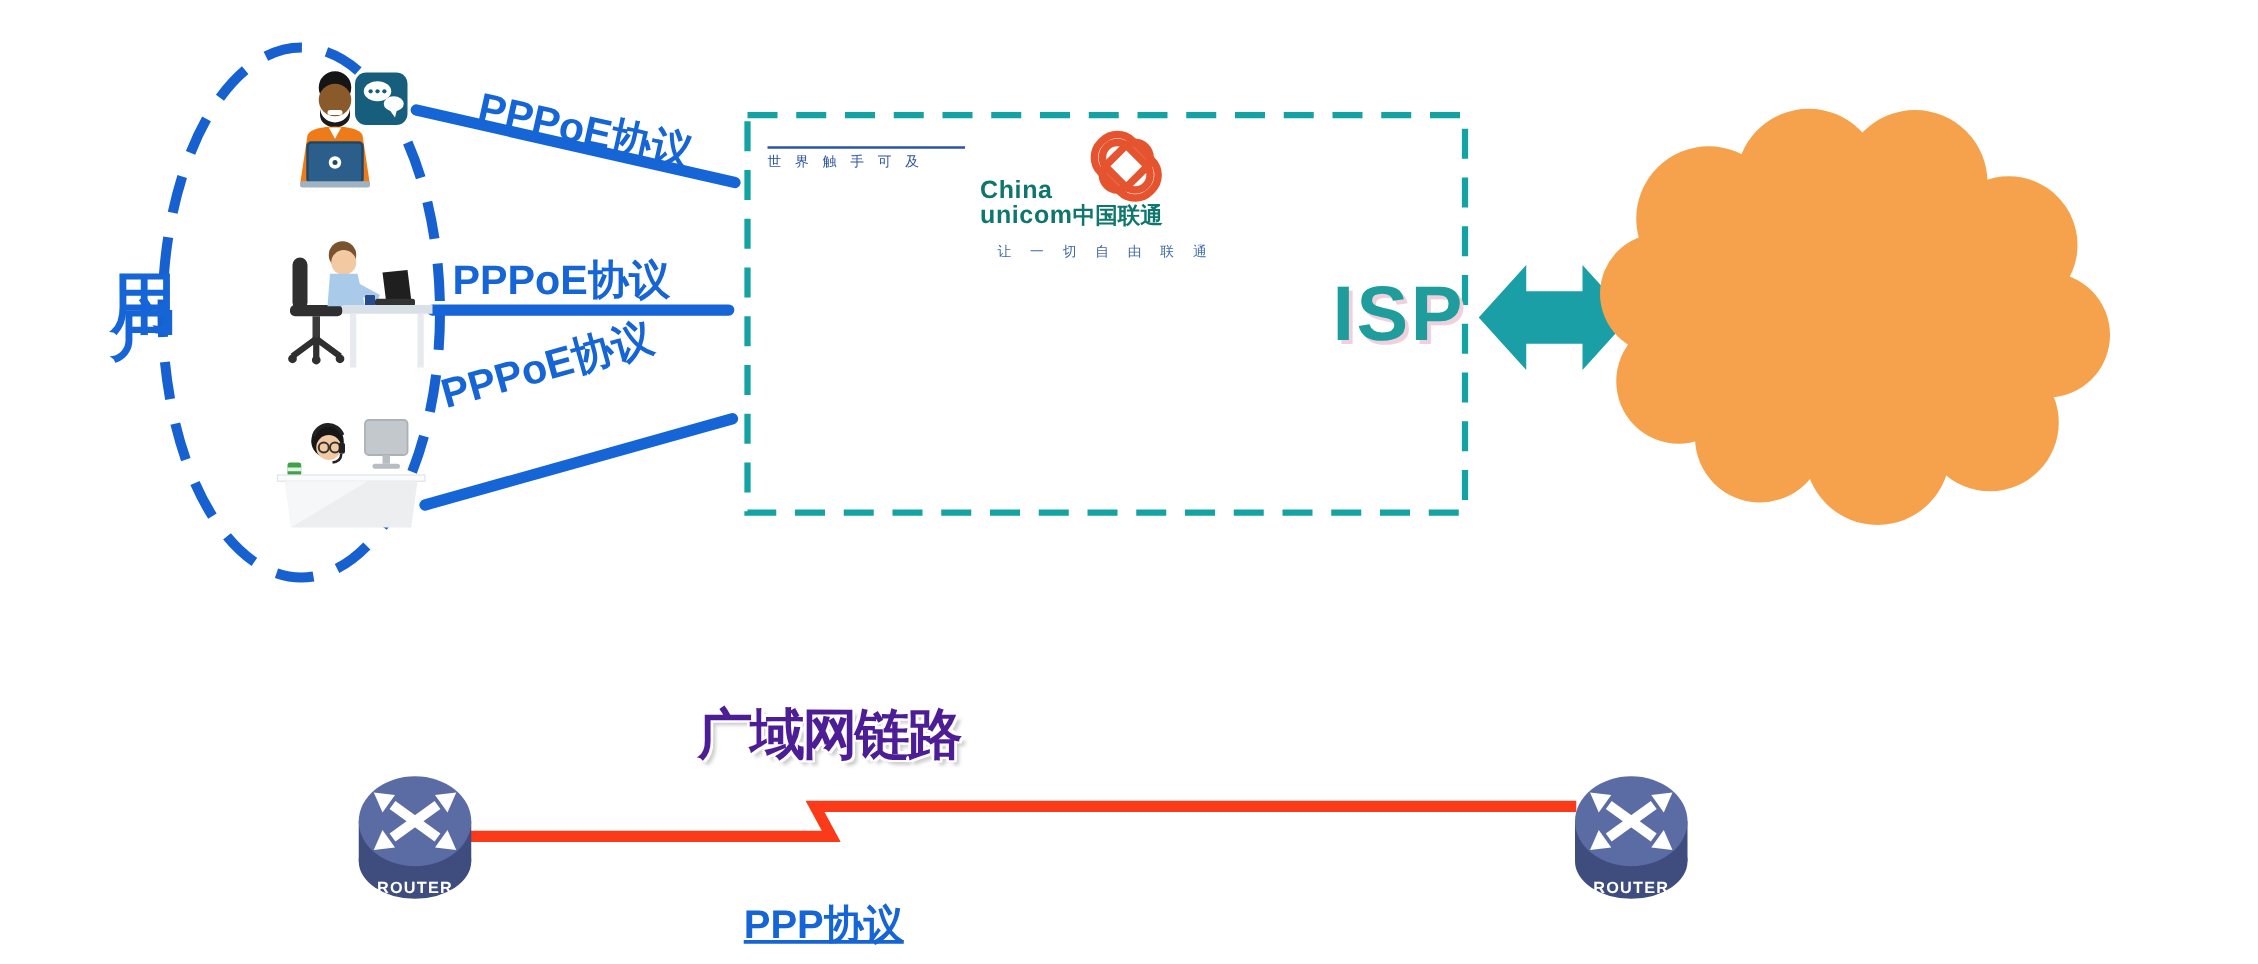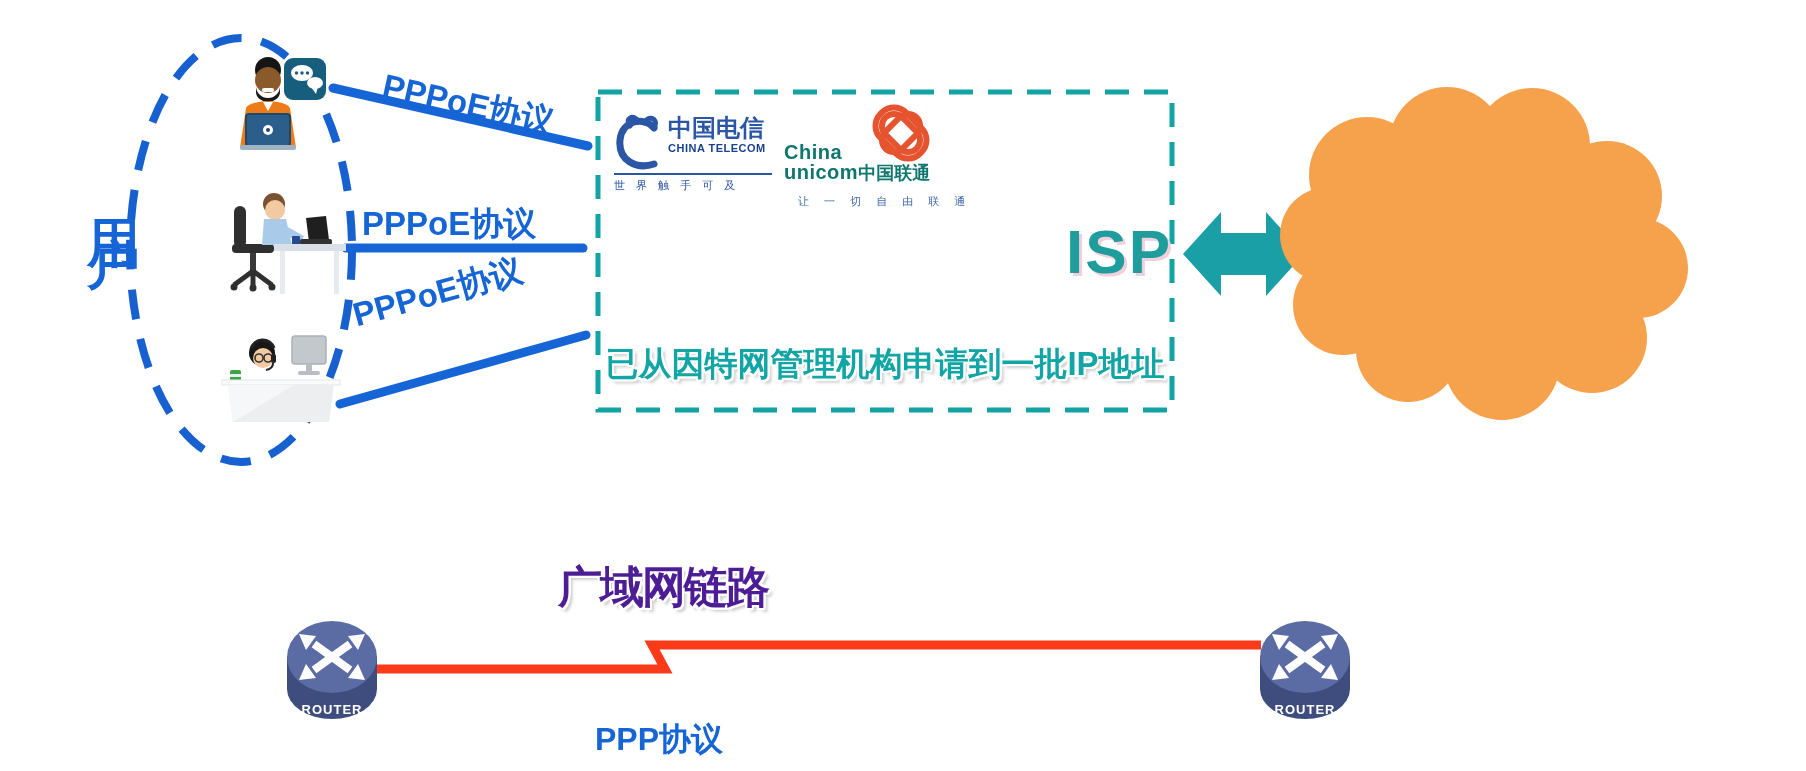--- a/index.html
+++ b/index.html
@@ -56,21 +56,21 @@
   .internet-label{
     left:1368px;top:220px;width:232px;text-align:center;
     font-size:58px;font-weight:bold;color:#ffffff;letter-spacing:2px;white-space:nowrap;
   }
   .wan-label{
     left:548px;top:558px;width:230px;text-align:center;
     font-size:44px;font-weight:bold;color:#4c1d95;letter-spacing:-2px;white-space:nowrap;
   }
   .ppp-label{
     left:594px;top:718px;width:130px;text-align:center;
-    font-size:32px;font-weight:bold;color:#1565D6;white-space:nowrap;
+    font-size:32px;font-weight:bold;color:#1565D6;white-space:nowrap;text-decoration:underline;
   }
 </style>
 </head>
 <body>
 
 <div class="stage">
 
   <svg class="svg-layer" width="1806" height="771" viewBox="0 0 1806 771">
 
     <ellipse cx="241" cy="250" rx="111" ry="212" fill="none" stroke="#1660CF" stroke-width="8" stroke-dasharray="30 20"></ellipse>
@@ -196,31 +196,20 @@
 
   <div class="abs users-label">用户</div>
 
   <div class="abs pppoe-label pppoe-1">PPPoE协议</div>
   <div class="abs pppoe-label pppoe-2">PPPoE协议</div>
   <div class="abs pppoe-label pppoe-3">PPPoE协议</div>
 
   <div class="abs isp-box">
 
     <div class="logo-telecom">
-      <div class="row">
-        <svg width="48" height="56" viewBox="0 0 48 56">
-          <path d="M40,14 C30,2 8,6 6,26 C4,46 22,56 40,50" fill="none" stroke="#2B55A5" stroke-width="7" stroke-linecap="round"></path>
-          <path d="M16,12 C10,4 20,0 24,7" fill="none" stroke="#2B55A5" stroke-width="5" stroke-linecap="round"></path>
-          <path d="M30,9 C34,1 44,4 41,12" fill="none" stroke="#2B55A5" stroke-width="5" stroke-linecap="round"></path>
-        </svg>
-        <div style="margin-left:6px;">
-          <div class="tele-cn">中国电信</div>
-          <div class="tele-en">CHINA TELECOM</div>
-        </div>
-      </div>
       <div class="tele-rule"></div>
       <div class="tele-slogan">世 界 触 手 可 及</div>
     </div>
 
     <div class="logo-unicom">
       <svg class="uni-knot" width="94" height="74" viewBox="0 0 94 74">
         <g transform="rotate(45 47 37)" fill="none" stroke="#E5532F" stroke-width="6" stroke-linecap="round">
           <rect x="25" y="25" width="44" height="24" rx="12"></rect>
           <rect x="35" y="15" width="24" height="44" rx="12"></rect>
           <rect x="19" y="19" width="56" height="36" rx="17"></rect>
@@ -230,20 +219,19 @@
         <div class="uni-en">China</div>
         <div style="white-space:nowrap;">
           <span class="uni-en">unicom</span><span class="uni-cn">中国联通</span>
         </div>
       </div>
       <div class="uni-slogan">让 一 切 自 由 联 通</div>
     </div>
 
 
     <div class="isp-title">ISP</div>
-    <div class="isp-note o-white">已从因特网管理机构申请到一批IP地址</div>
   </div>
 
 
   <div class="abs wan-label o-white">广域网链路</div>
   <div class="abs ppp-label">PPP协议</div>
 
 </div>
 
 </body></html>

